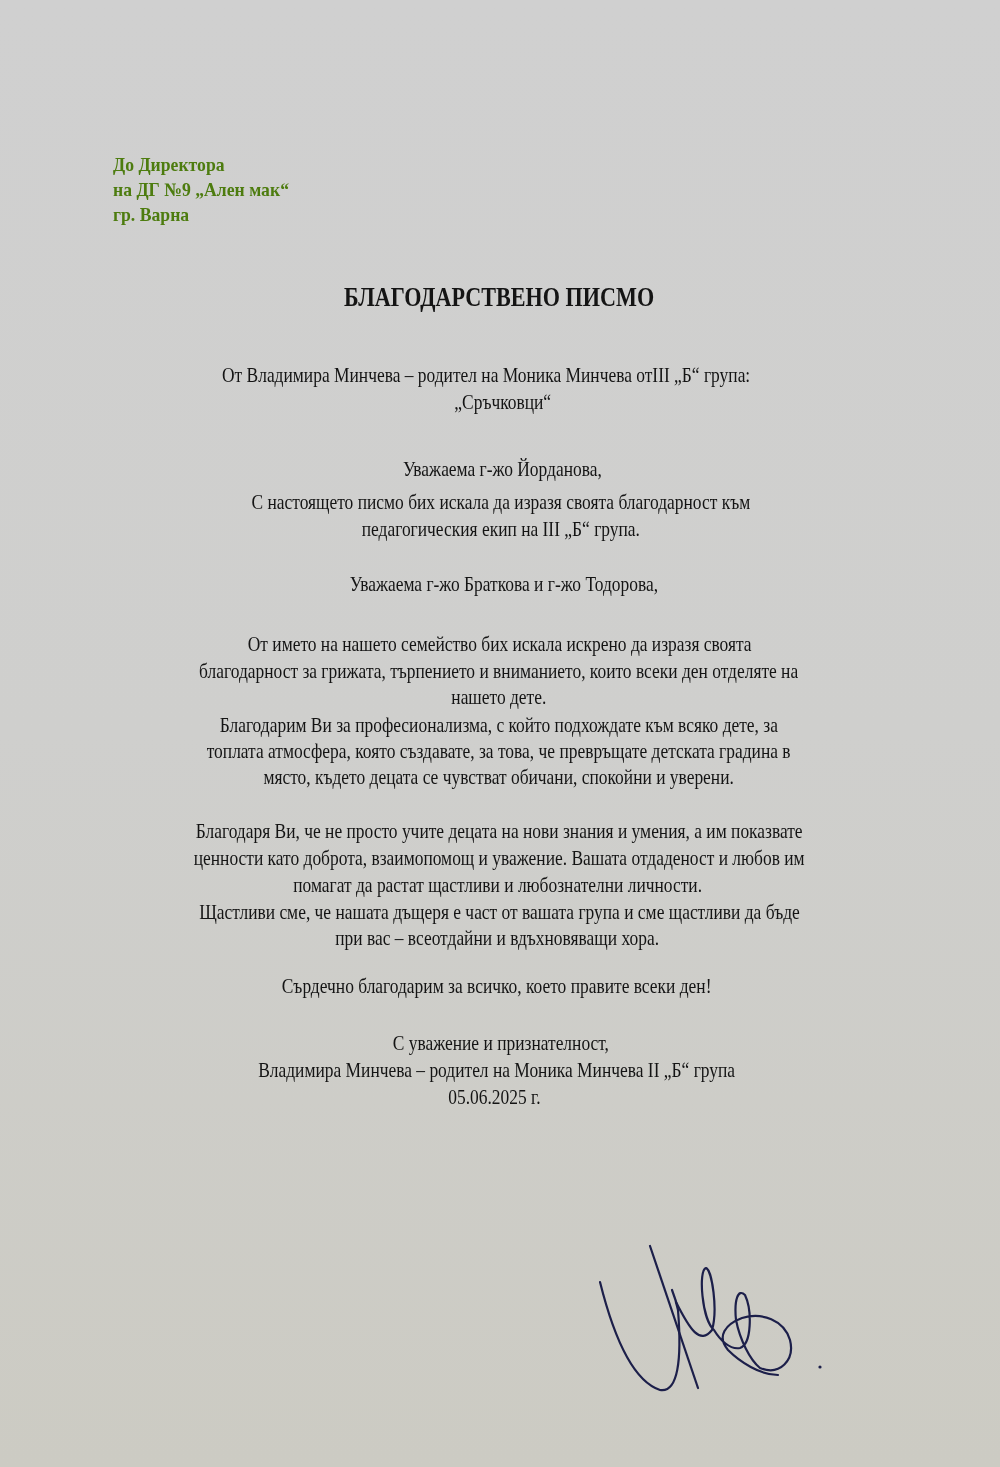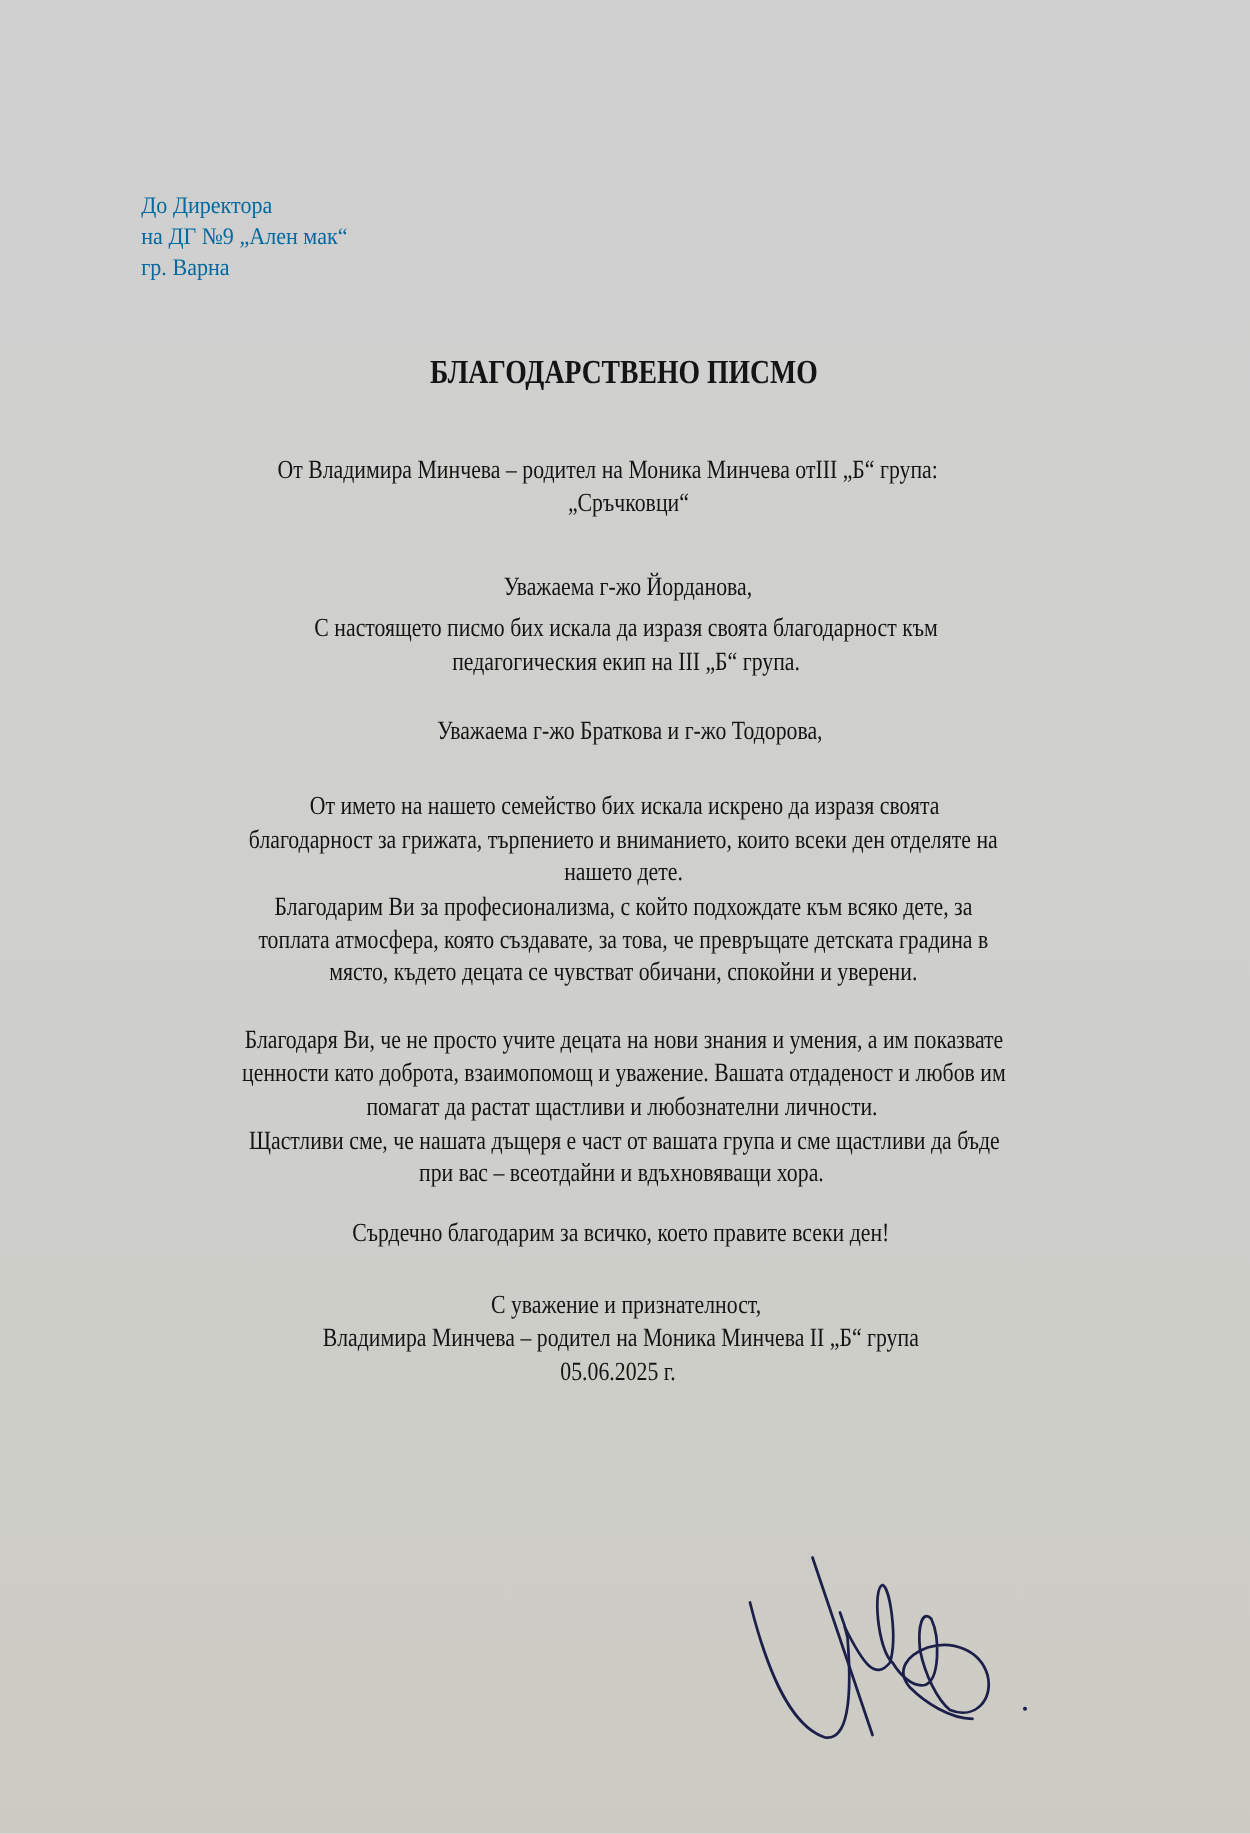--- a/index.html
+++ b/index.html
@@ -20,22 +20,22 @@
       left: 0; top: 0;
       width: 1000px;
       height: 1467px;
     }
     .recipient {
       position: absolute;
       left: 113px;
       top: 152px;
       font-size: 19px;
       line-height: 25px;
-      font-weight: normal;
-      color: #0369a1;
+      font-weight: bold;
+      color: #4d7c0f;
     }
     .recipient div { white-space: nowrap; transform: scaleX(0.93); transform-origin: left; }
     .title {
       position: absolute;
       left: 0; width: 1000px;
       top: 282px;
       text-align: center;
       font-size: 27px;
       font-weight: bold;
       letter-spacing: 0px;

